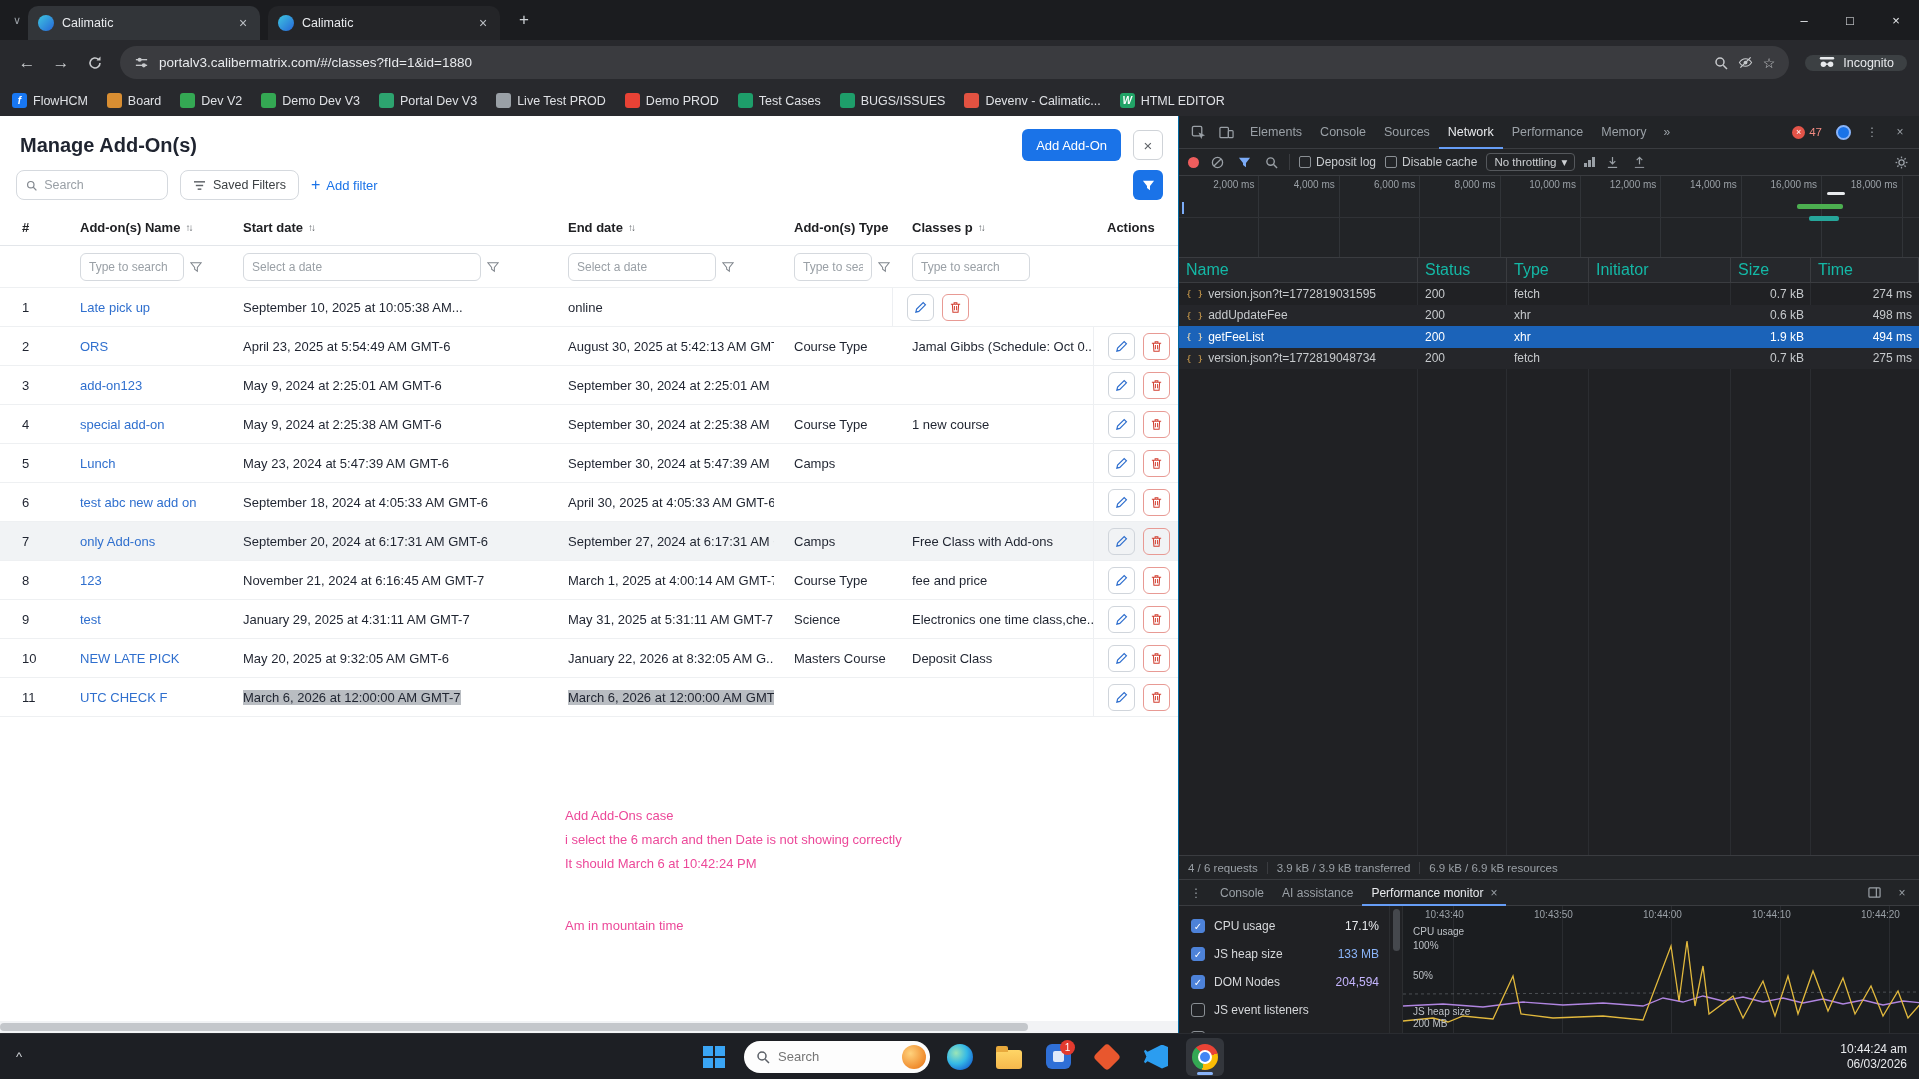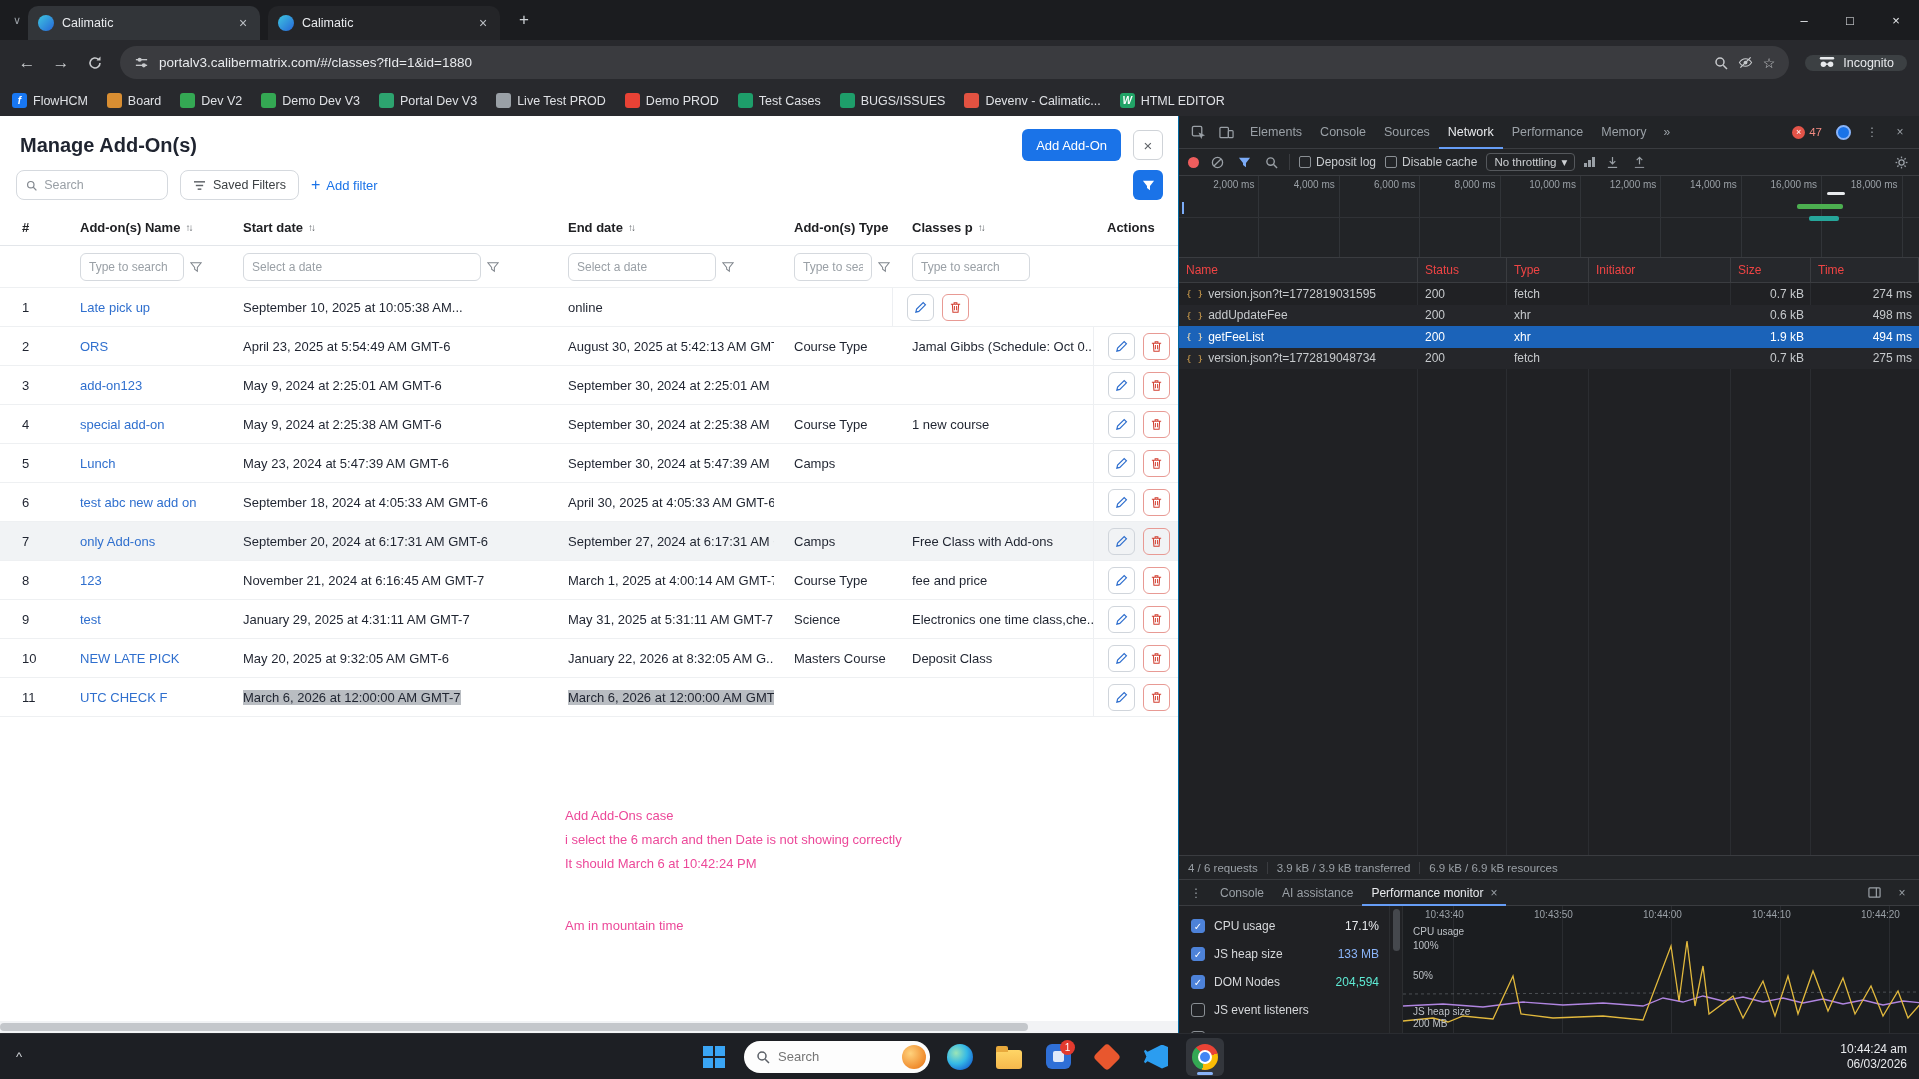--- a/index.html
+++ b/index.html
@@ -102,21 +102,21 @@
   .dt-timeline{height:82px;border-bottom:1px solid #3a3c40;position:relative;background:#222427;flex:none;overflow:hidden}
   .tl-ruler{display:flex;height:100%}
   .tl-cell{width:80.4px;flex:none;border-right:1px solid #313438;color:#9aa0a6;font-size:10px;text-align:right;padding:3px 4px 0 0;white-space:nowrap}
   .tl-mid{position:absolute;left:0;right:0;top:41px;height:1px;background:#303236}
   .tl-tick{position:absolute;left:3px;top:26px;width:2px;height:12px;background:#7cacf8}
   .tl-bar1{position:absolute;left:618px;top:28px;width:46px;height:5px;background:#4caf50;border-radius:2px}
   .tl-bar2{position:absolute;left:630px;top:40px;width:30px;height:5px;background:#26a69a;border-radius:2px}
   .tl-bar3{position:absolute;left:648px;top:16px;width:18px;height:3px;background:#e8eaed;border-radius:2px}
 
   .netgrid{display:grid;grid-template-columns:239px 89px 82px 142px 80px auto}
-  .dt-grid-header{height:25px;align-items:center;background:#26282c;border-bottom:1px solid #3a3c40;color:#ef4444;font-size:12px;flex:none}
+  .dt-grid-header{height:25px;align-items:center;background:#26282c;border-bottom:1px solid #3a3c40;color:#14b8a6;font-size:16px;flex:none}
   .dt-grid-header .hc{padding:0 7px;border-right:1px solid #3a3c40;white-space:nowrap;overflow:hidden;height:100%;display:flex;align-items:center}
   .dt-rows{flex:1;position:relative;overflow:hidden;background:#202124}
   .colguides{position:absolute;inset:0;pointer-events:none}
   .colguides i{position:absolute;top:0;bottom:0;width:1px;background:#2b2d31}
   .net-row{height:21.5px;align-items:center;color:#c7cacd;position:relative}
   .net-row:nth-of-type(even){background:#25262a}
   .net-row.selected{background:#1b63b9;color:#fff}
   .nc{padding:0 7px;white-space:nowrap;overflow:hidden;display:flex;align-items:center;gap:5px;height:100%}
   .nc.r{justify-content:flex-end}
   .json-ico{font-family:"DejaVu Sans Mono",monospace;font-size:9.5px;color:#d3a14e}
@@ -956,21 +956,21 @@
 
               <div class="metric-row">
                 <span class="cb checked"></span>
                 <span class="metric-label">JS heap size</span>
                 <span class="metric-value" style="color: rgb(138, 180, 248);">133 MB</span>
               </div>
 
               <div class="metric-row">
                 <span class="cb checked"></span>
                 <span class="metric-label">DOM Nodes</span>
-                <span class="metric-value" style="color: #5eead4;">204,594</span>
+                <span class="metric-value" style="color: #c4b5fd;">204,594</span>
               </div>
 
               <div class="metric-row">
                 <span class="cb"></span>
                 <span class="metric-label">JS event listeners</span>
                 <span class="metric-value"></span>
               </div>
             </div>
           <div class="metric-row">
               <span class="cb"></span>

